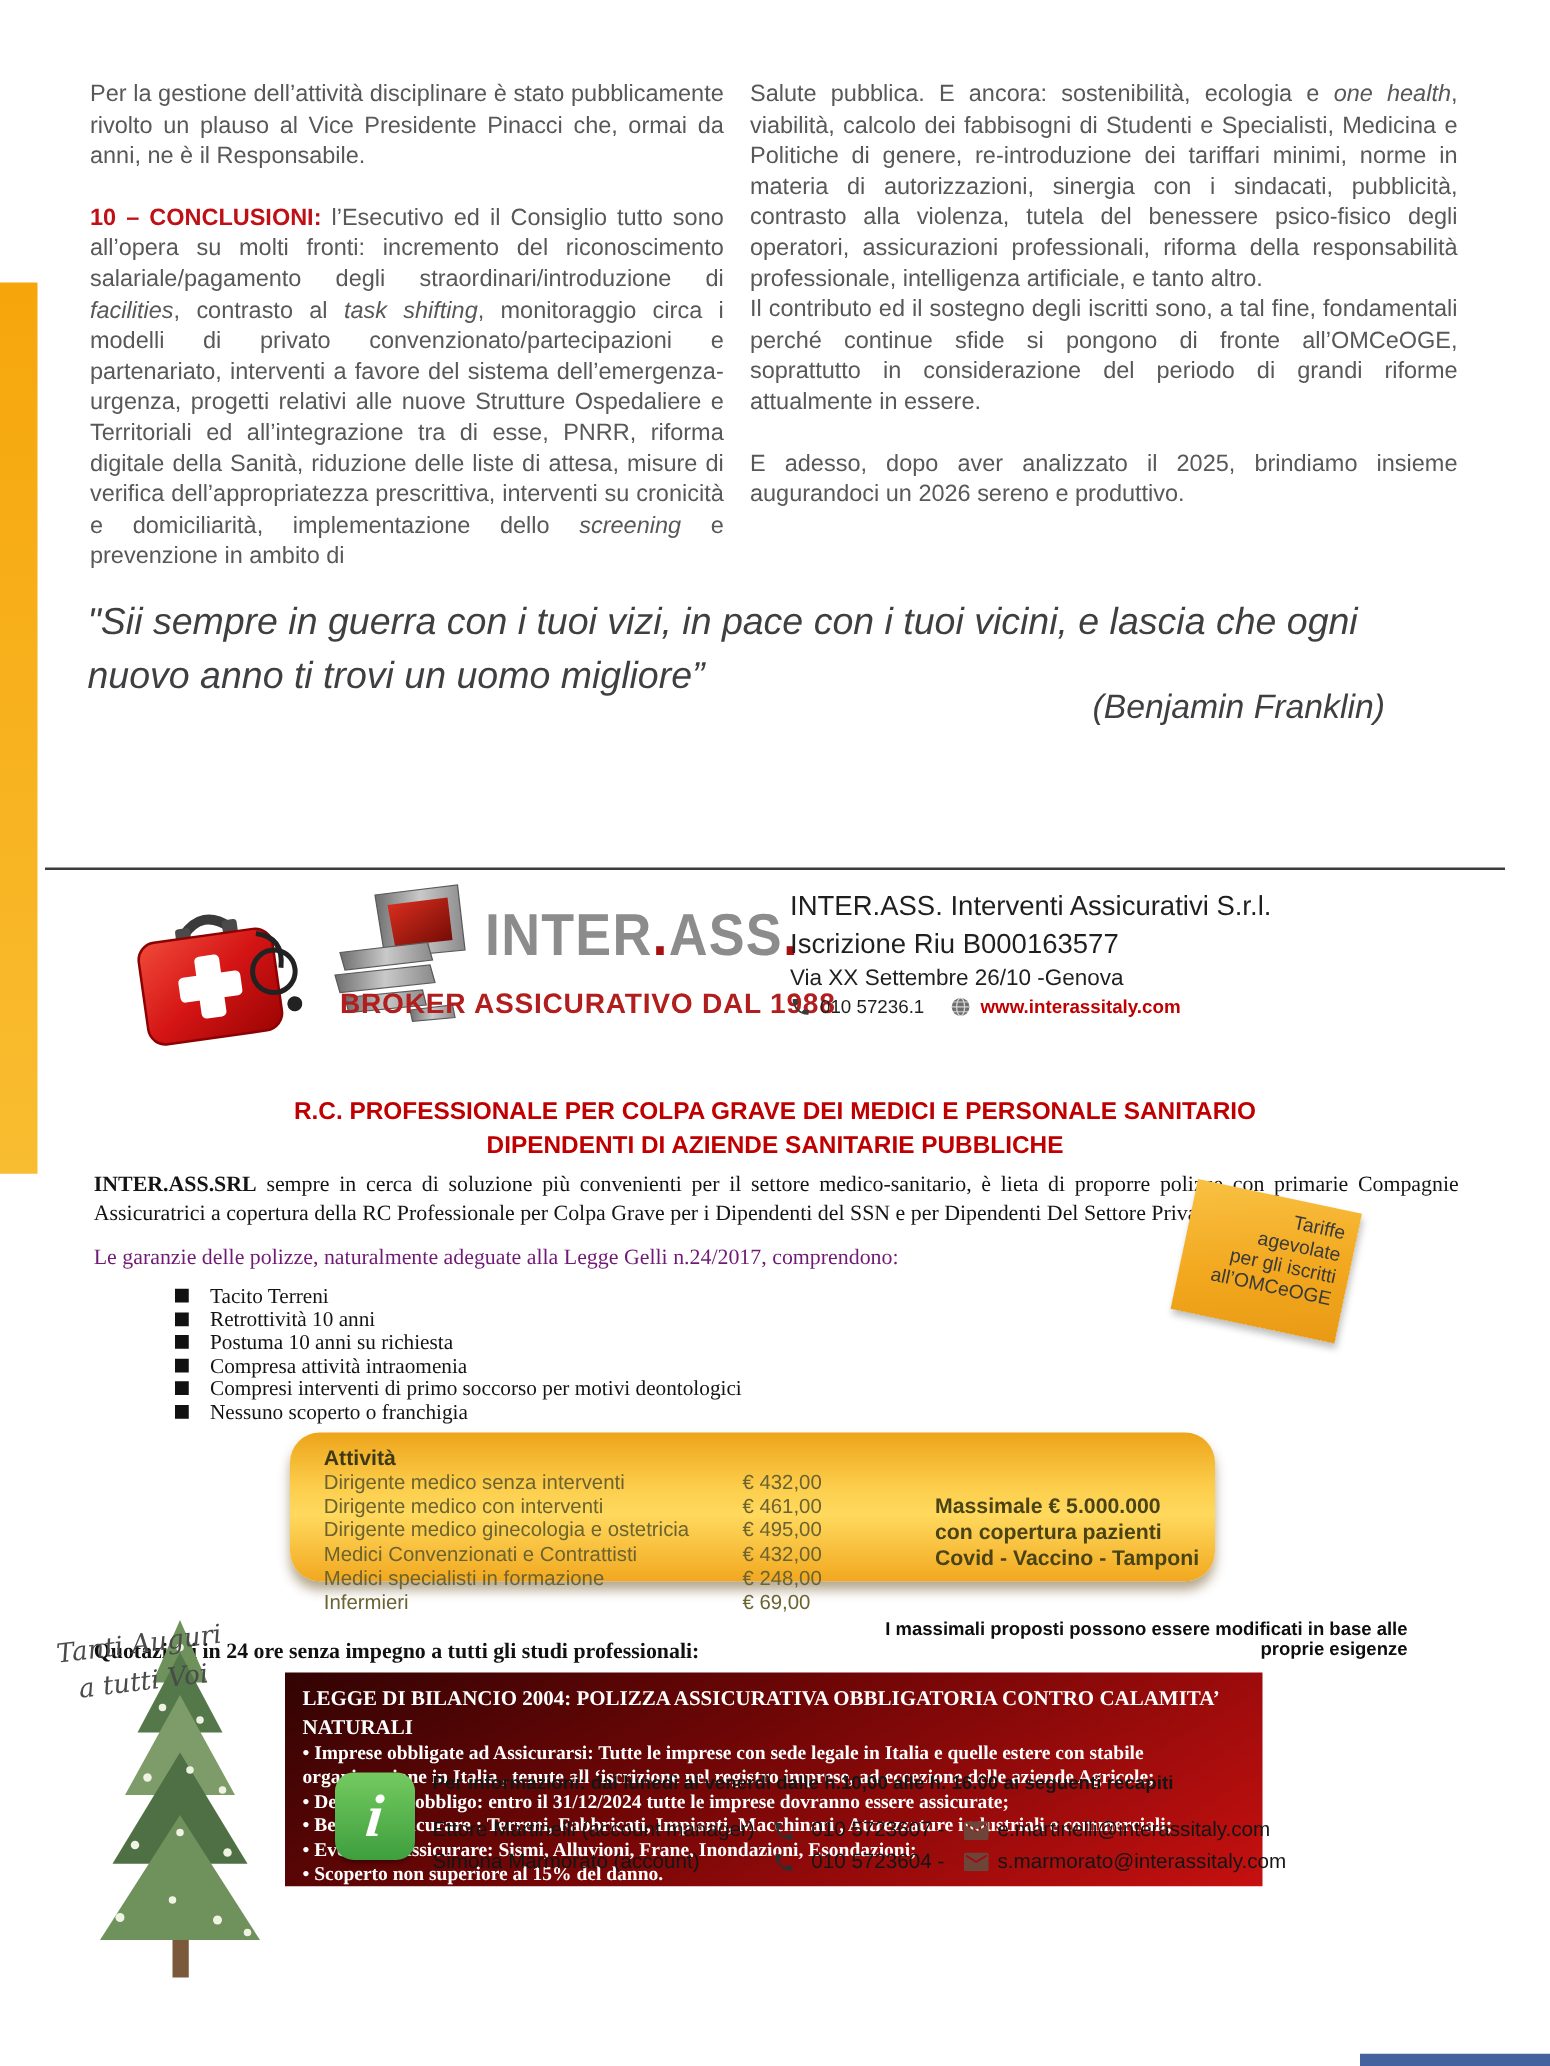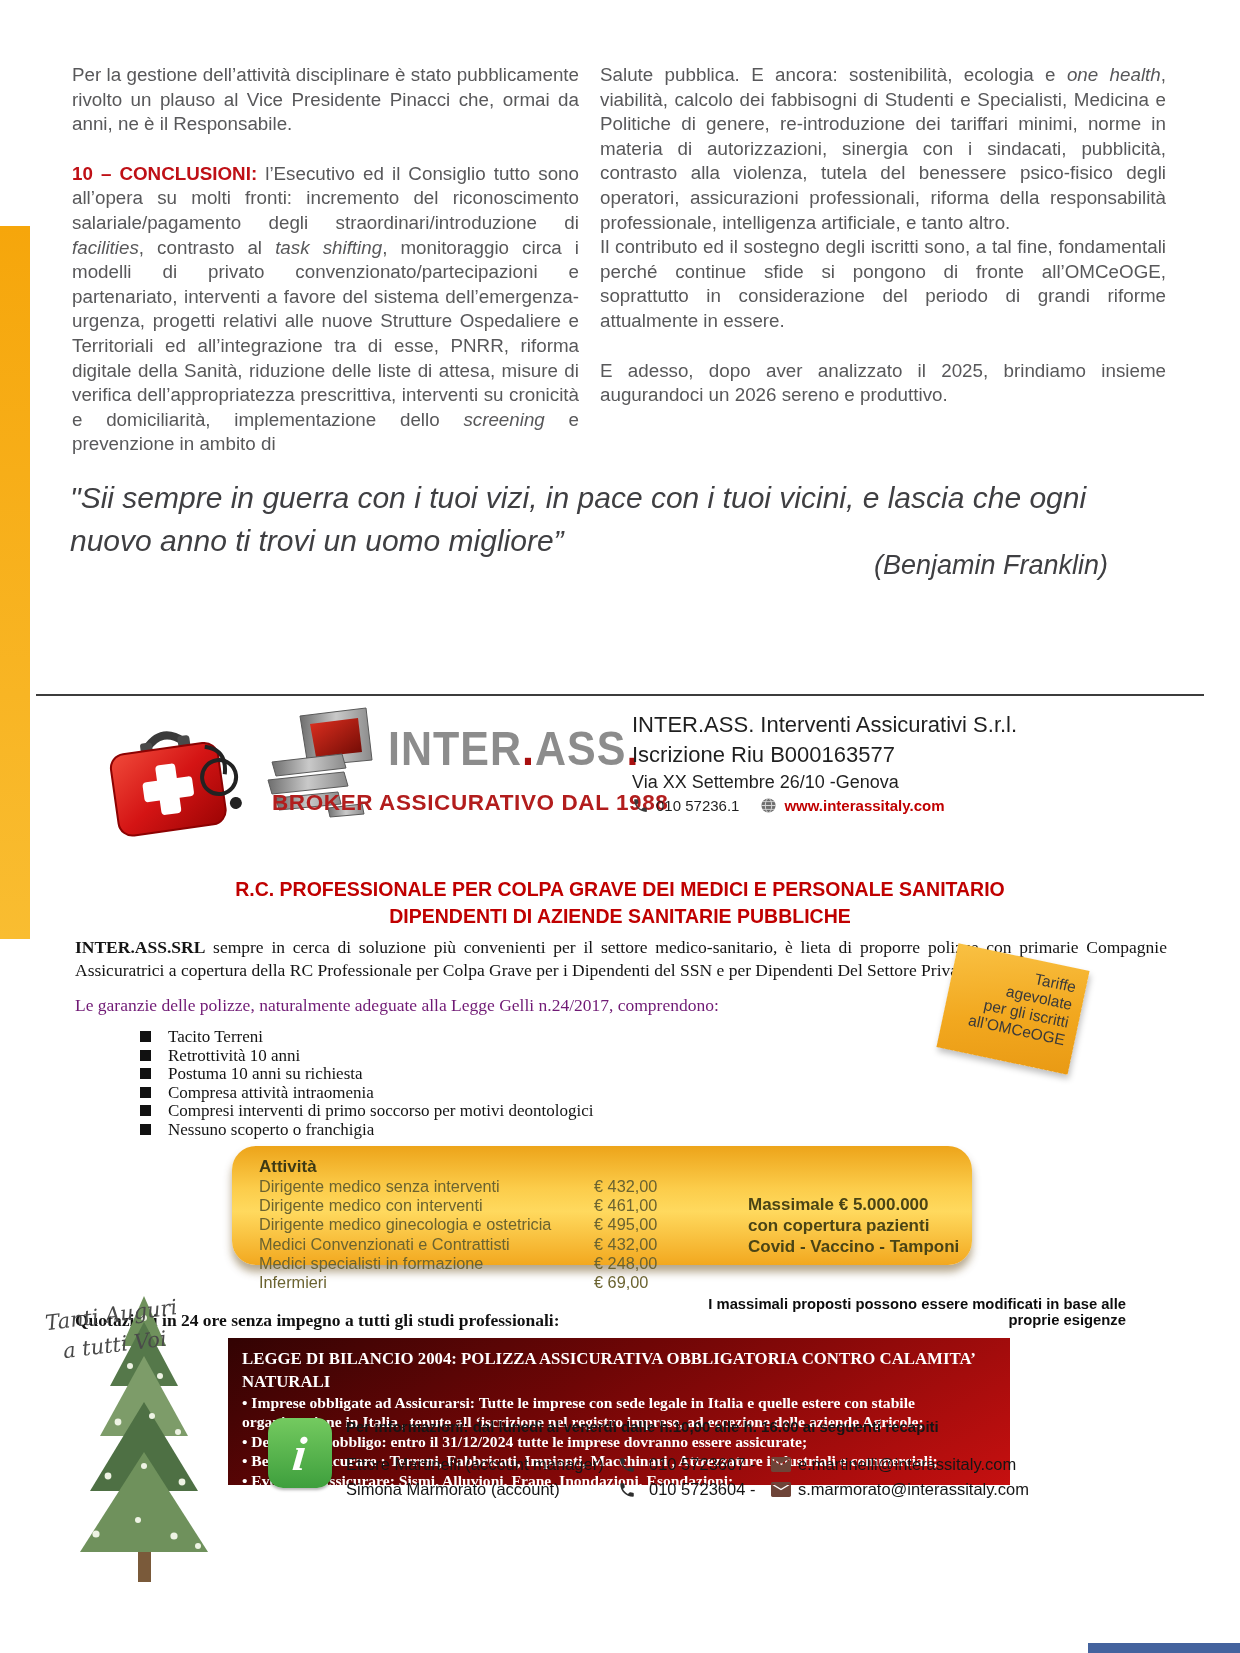--- a/index.html
+++ b/index.html
@@ -68,21 +68,21 @@
   .pt-row{display:flex;font-size:16.3px;line-height:19.2px;color:#6b6330;}
   .pt-label{width:335px;}
   .massimale{position:absolute;left:516px;top:48px;font-weight:bold;color:#4a4415;
              font-size:17px;line-height:21px;}
 
   .note-massimali{position:absolute;left:680px;top:1296px;width:446px;text-align:right;
                   font-weight:bold;font-size:14.8px;color:#0d0d0d;}
   .note-quotazioni{position:absolute;left:75px;top:1310px;font-weight:bold;font-size:17.5px;color:#111;}
 
   
-  .law-box{position:absolute;left:228px;top:1338px;width:782px;height:147px;box-sizing:border-box;
+  .law-box{position:absolute;left:228px;top:1338px;width:782px;height:171px;box-sizing:border-box;
            padding:9px 14px;color:#fff;font-weight:bold;font-family:"Liberation Serif",serif;
            background:linear-gradient(150deg,#320303 0%,#6f0606 42%,#c61010 100%);}
   .law-title{font-size:16.8px;line-height:23px;}
   .law-bullet{font-size:15.6px;line-height:19.4px;}
 
   
   .tree{position:absolute;left:52px;top:1284px;}
   .greeting{position:absolute;left:38px;top:1300px;width:150px;text-align:center;
             font-family:"DejaVu Serif",serif;font-style:italic;font-size:21px;color:#4a4a4a;
             line-height:30px;transform:rotate(-7deg);}

